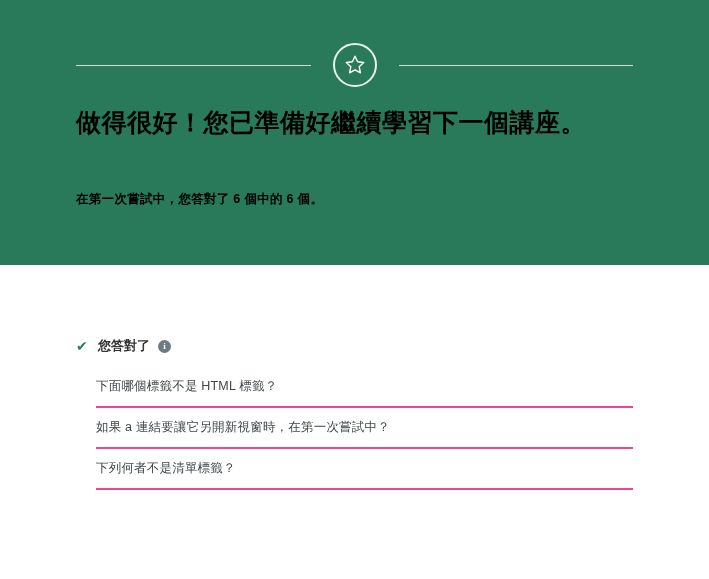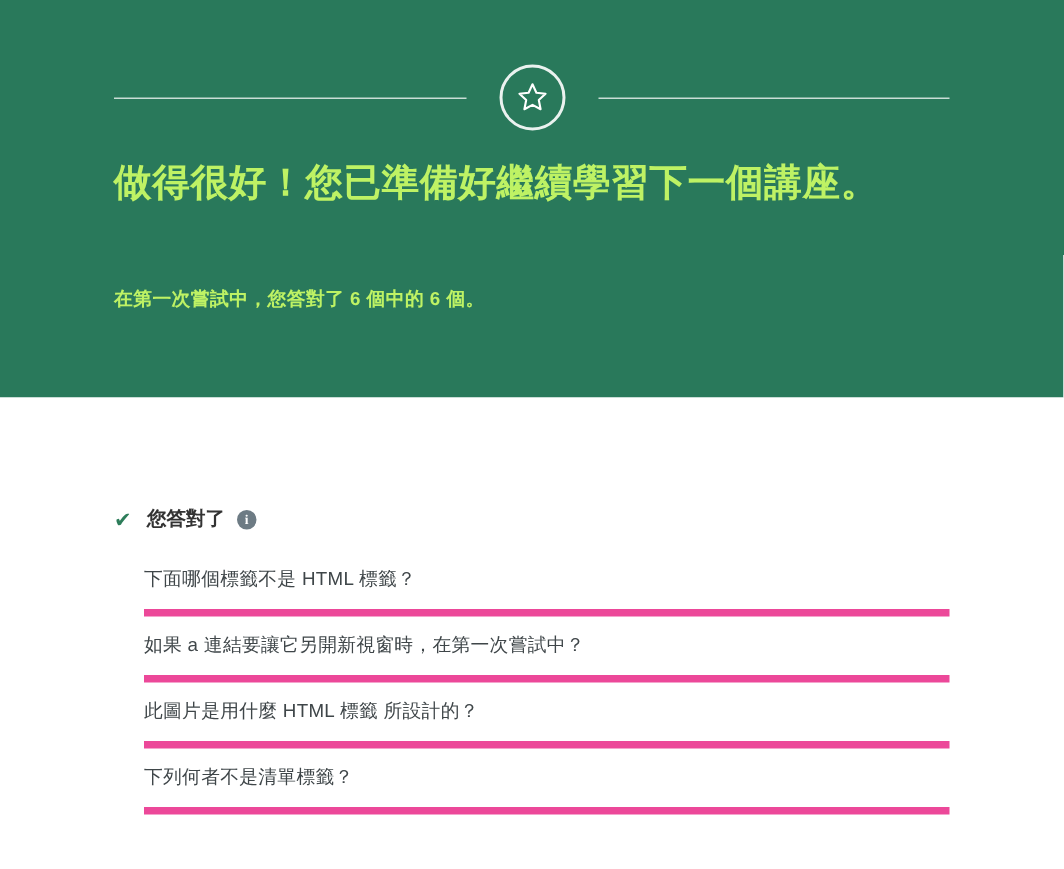--- a/index.html
+++ b/index.html
@@ -12,21 +12,21 @@
     font-family: "Liberation Sans", sans-serif;
     overflow: hidden;
   }
 
   
   .hero {
     position: relative;
     width: 709px;
     height: 265px;
     background: #29795b;
-    color: #bef264;
+    color: #000000;
   }
 
   .hero-divider-row {
     position: absolute;
     top: 44px;
     left: 0;
     width: 709px;
     height: 42px;
     display: flex;
     align-items: center;
@@ -119,21 +119,21 @@
 
   .q-list {
     margin: 0;
     padding: 0;
     list-style: none;
   }
   .q-item {
     margin-left: 96px;
     margin-right: 76px;
     padding: 11px 0 11px 0;
-    border-bottom: 5px solid #ec4899;
+    border-bottom: 2px solid #ec4899;
     font-size: 12.5px;
     color: #3f4649;
     letter-spacing: 0.2px;
   }
   .q-item:first-child { padding-top: 9px; }
 </style>
 </head>
 <body>
 
 <div class="hero">
@@ -158,16 +158,15 @@
 
   <div class="section-head">
     <span class="check-icon">✔</span>
     <span class="section-title">您答對了</span>
     <span class="info-icon">i</span>
   </div>
 
   <ul class="q-list">
     <li class="q-item">下面哪個標籤不是 HTML 標籤？</li>
     <li class="q-item">如果 a 連結要讓它另開新視窗時，在第一次嘗試中？</li>
-    <li class="q-item">此圖片是用什麼 HTML 標籤 所設計的？</li>
     <li class="q-item">下列何者不是清單標籤？</li>
   </ul>
 </div>
 
 </body></html>

